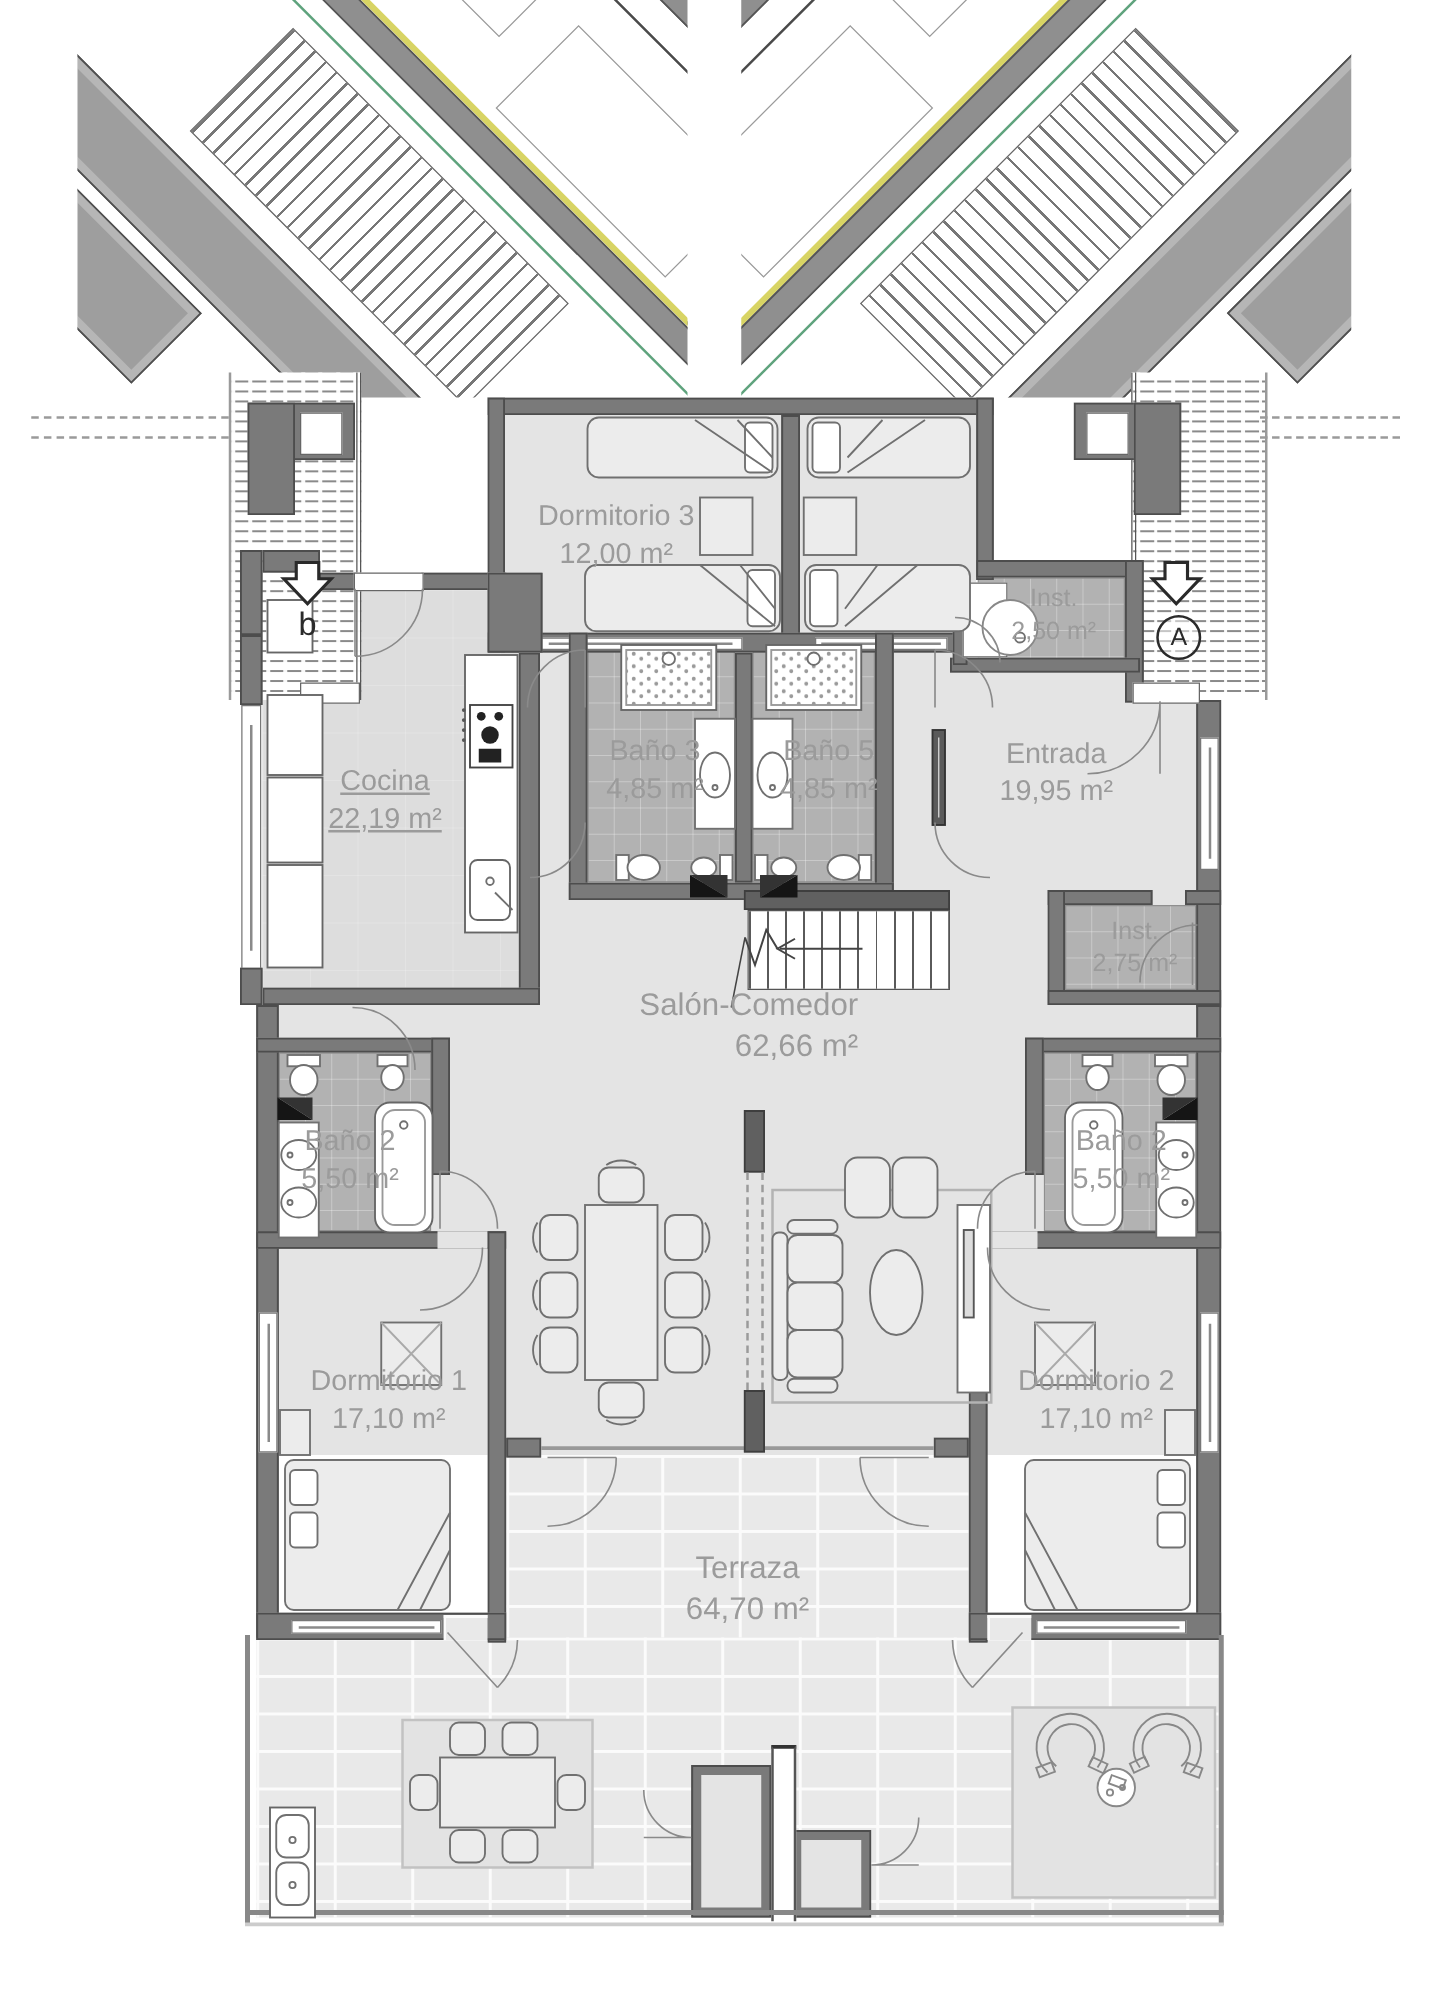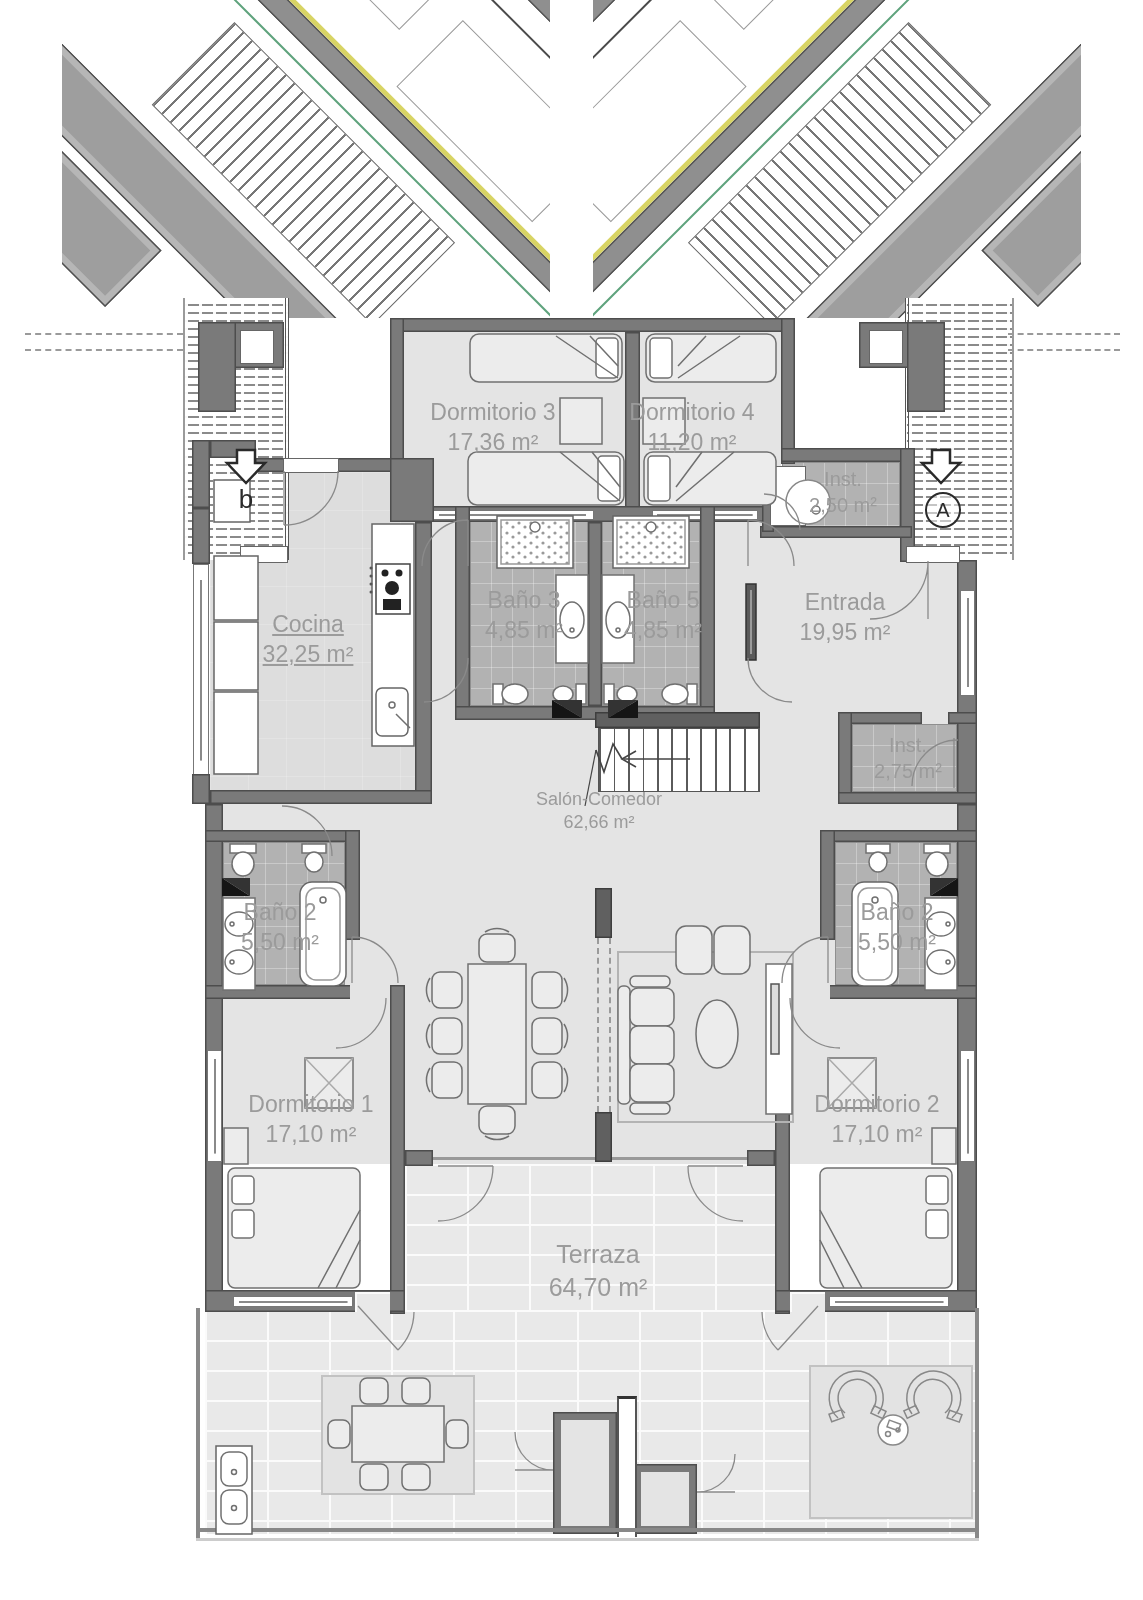--- a/index.html
+++ b/index.html
@@ -38,21 +38,21 @@
      background-position:center;background-repeat:no-repeat;}
   .winH{position:absolute;background:#fff;border:1px solid #777;
      background-image:linear-gradient(#8a8a8a,#8a8a8a);background-size:92% 2px;
      background-position:center;background-repeat:no-repeat;}
   .door{position:absolute;background:#fff;border:1px solid #666;}
   .dash{position:absolute;border-top:2px dashed #9a9a9a;}
   .dashV{position:absolute;border-left:2px dashed #9a9a9a;}
   .lbl{position:absolute;transform:translateX(-50%);text-align:center;color:#9b9b9b;
      font-size:23px;line-height:1.3;white-space:nowrap;z-index:40;}
   .lbl span{display:block;}
-  .sm{font-size:20px;} .lg{font-size:18px;} .xl{font-size:25px;}
+  .sm{font-size:20px;} .lg{font-size:25px;text-align:right;} .xl{font-size:25px;}
   .mLetter{position:absolute;transform:translateX(-50%);color:#2b2b2b;font-size:26px;z-index:45;}
   .mCircle{position:absolute;width:32px;height:32px;border:2.5px solid #2b2b2b;border-radius:50%;
      color:#2b2b2b;font-size:20px;display:flex;align-items:center;justify-content:center;z-index:45;background:rgba(255,255,255,.5);}
   
   .nunit{position:absolute;width:488px;height:318px;overflow:hidden;}
   .mirror{position:absolute;inset:0;transform:scaleX(-1);}
   .nrot{position:absolute;left:-45px;top:-120px;width:640px;height:560px;transform:rotate(45deg);}
   .nrot>div{position:absolute;}
   .n-wall{background:#8f8f8f;box-shadow:inset 0 0 0 1.5px #555;}
   .n-room{background:#fff;border:2px solid #4a4a4a;}
@@ -481,33 +481,29 @@
 
       <g fill="#fff" stroke="#2a2a2a" stroke-width="2.5">
         <path d="M237,450 L255,450 L255,463 L265,463 L246,483 L227,463 L237,463 Z"></path>
         <path d="M932,450 L950,450 L950,463 L960,463 L941,483 L922,463 L932,463 Z"></path>
       </g>
     </g>
   </svg>
 
   <div class="lbl" style="left:493px;top:398px;">
     <span>Dormitorio 3</span>
-    <span>17,36 m²</span>
-  </div>
-  <div class="lbl" style="left:692px;top:398px;">
-    <span>Dormitorio 4</span>
-    <span>11,20 m²</span>
+    <span>12,00 m²</span>
   </div>
   <div class="lbl sm" style="left:843px;top:466px;">
     <span>Inst.</span>
     <span>2,50 m²</span>
   </div>
   <div class="lbl" style="left:308px;top:610px;text-decoration:underline;">
     <span>Cocina</span>
-    <span>32,25 m²</span>
+    <span>22,19 m²</span>
   </div>
   <div class="lbl" style="left:524px;top:586px;">
     <span>Baño 3</span>
     <span>4,85 m²</span>
   </div>
   <div class="lbl" style="left:663px;top:586px;">
     <span>Baño 5</span>
     <span>4,85 m²</span>
   </div>
   <div class="lbl" style="left:845px;top:588px;">

